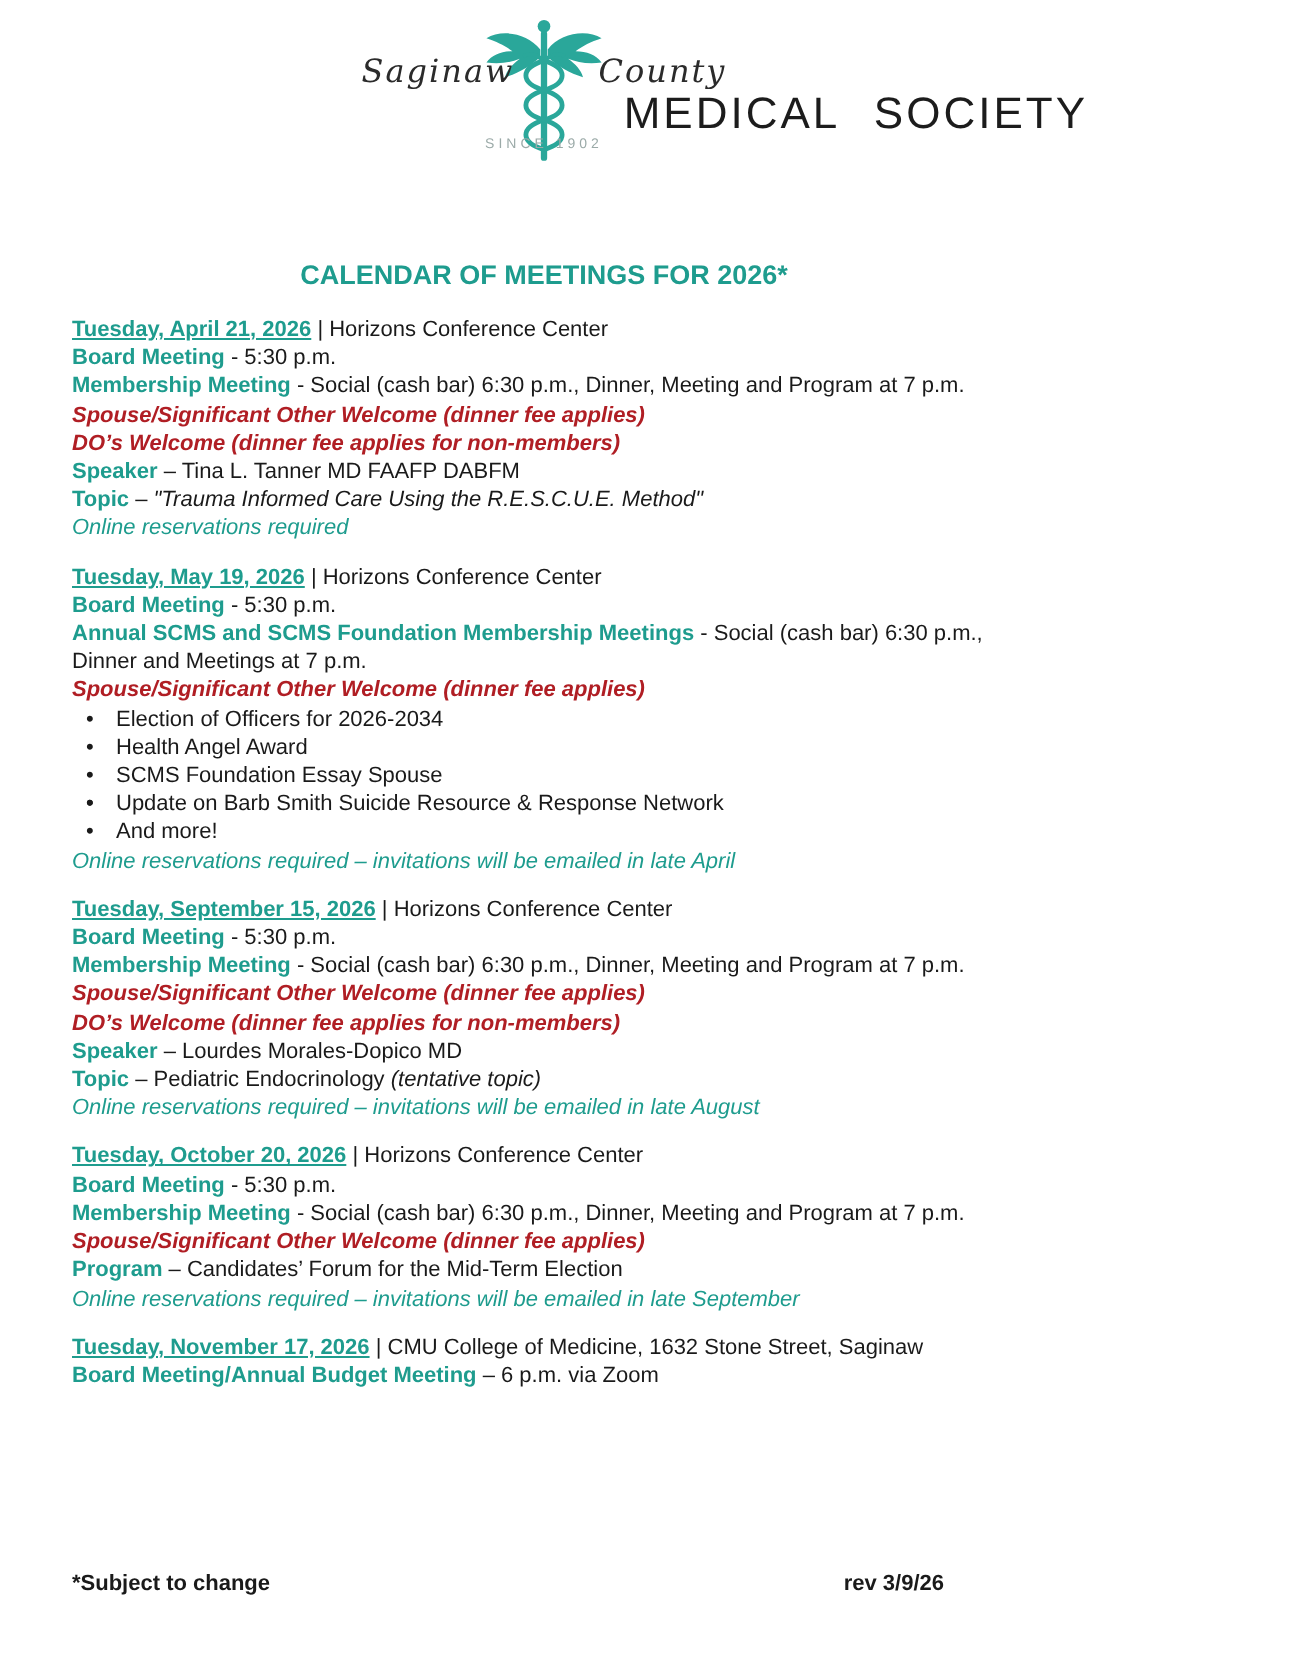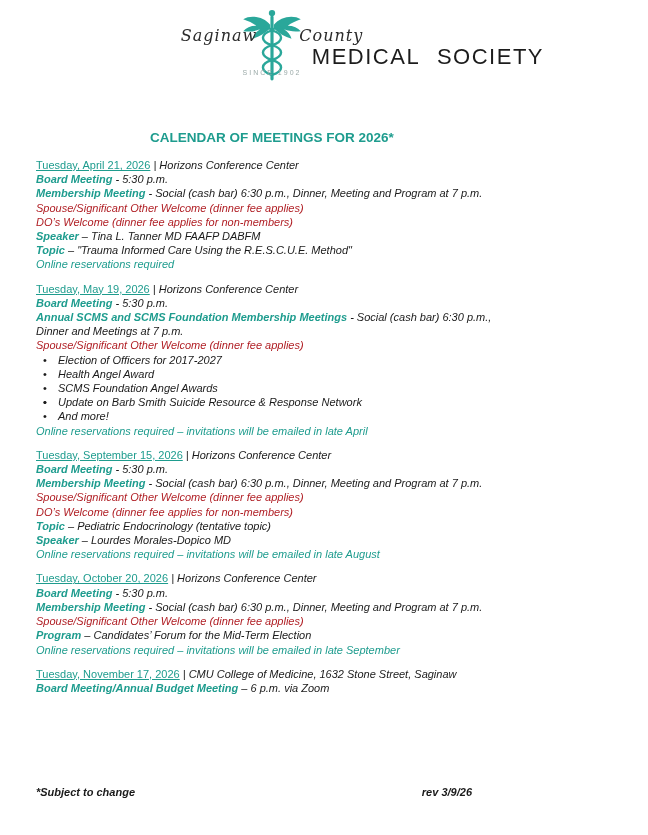--- a/index.html
+++ b/index.html
@@ -42,32 +42,32 @@
     margin:8px 0 13px;
   }
 
   
   .meetings{margin-top:0;}
   .meeting{margin-bottom:10px;}
   .line{font-size:11px;line-height:14.2px;color:var(--text,#1a1a1a);}
   .line.bullet{position:relative;padding-left:22px;}
   .dot{position:absolute;left:7px;top:0;}
 
-  .s-d{color:var(--teal,#1e9c8e);font-weight:normal;text-decoration:underline;}
-  .s-p{color:var(--text,#1a1a1a);font-style:italic;}
-  .s-t{color:var(--teal,#1e9c8e);font-weight:bold;font-style:italic;}
-  .s-r{color:var(--red,#b01e24);font-weight:normal;font-style:italic;}
+  .s-d{color:var(--teal,#1e9c8e);font-weight:bold;text-decoration:underline;}
+  .s-p{color:var(--text,#1a1a1a);}
+  .s-t{color:var(--teal,#1e9c8e);font-weight:bold;}
+  .s-r{color:var(--red,#b01e24);font-weight:bold;font-style:italic;}
   .s-g{color:var(--teal,#1e9c8e);font-weight:normal;font-style:italic;}
   .s-i{color:var(--text,#1a1a1a);font-style:italic;}
 
   
   .footer{
     position:absolute;top:786px;left:36px;right:72px;
     display:flex;justify-content:space-between;
-    font-size:11px;font-style:italic;font-weight:bold;
+    font-size:11px;font-weight:bold;
     color:var(--text,#1a1a1a);
   }
 </style>
 </head>
 <body>
 
 <div class="page">
 
   <div class="logo-box">
     <svg class="caduceus" width="70" height="78" viewBox="0 0 70 84">
@@ -99,36 +99,36 @@
           <div class="line"><span class="s-r">DO’s Welcome (dinner fee applies for non-members)</span></div>
           <div class="line"><span class="s-t">Speaker</span><span class="s-p"> – Tina L. Tanner MD FAAFP DABFM</span></div>
           <div class="line"><span class="s-t">Topic</span><span class="s-p"> – </span><span class="s-i">"Trauma Informed Care Using the R.E.S.C.U.E. Method"</span></div>
           <div class="line"><span class="s-g">Online reservations required</span></div>
         </div>
         <div class="meeting">
           <div class="line"><span class="s-d">Tuesday, May 19, 2026</span><span class="s-p"> | Horizons Conference Center</span></div>
           <div class="line"><span class="s-t">Board Meeting</span><span class="s-p"> - 5:30 p.m.</span></div>
           <div class="line"><span class="s-t">Annual SCMS and SCMS Foundation Membership Meetings</span><span class="s-p"> - Social (cash bar) 6:30 p.m., Dinner and Meetings at 7 p.m.</span></div>
           <div class="line"><span class="s-r">Spouse/Significant Other Welcome (dinner fee applies)</span></div>
-          <div class="line bullet"><span class="dot">•</span><span class="s-p">Election of Officers for 2017-2027</span></div>
+          <div class="line bullet"><span class="dot">•</span><span class="s-p">Election of Officers for 2026-2034</span></div>
           <div class="line bullet"><span class="dot">•</span><span class="s-p">Health Angel Award</span></div>
-          <div class="line bullet"><span class="dot">•</span><span class="s-p">SCMS Foundation Angel Awards</span></div>
+          <div class="line bullet"><span class="dot">•</span><span class="s-p">SCMS Foundation Essay Spouse</span></div>
           <div class="line bullet"><span class="dot">•</span></div>
           <div class="line bullet"><span class="dot">•</span><span class="s-p">Update on Barb Smith Suicide Resource &amp; Response Network</span></div>
           <div class="line bullet"><span class="dot">•</span><span class="s-p">And more!</span></div>
           <div class="line"><span class="s-g">Online reservations required – invitations will be emailed in late April</span></div>
         </div>
         <div class="meeting">
           <div class="line"><span class="s-d">Tuesday, September 15, 2026</span><span class="s-p"> | Horizons Conference Center</span></div>
           <div class="line"><span class="s-t">Board Meeting</span><span class="s-p"> - 5:30 p.m.</span></div>
           <div class="line"><span class="s-t">Membership Meeting</span><span class="s-p"> - Social (cash bar) 6:30 p.m., Dinner, Meeting and Program at 7 p.m.</span></div>
           <div class="line"><span class="s-r">Spouse/Significant Other Welcome (dinner fee applies)</span></div>
           <div class="line"><span class="s-r">DO’s Welcome (dinner fee applies for non-members)</span></div>
+          <div class="line"><span class="s-t">Speaker</span><span class="s-p"> – Lourdes Morales-Dopico MD</span></div>
           <div class="line"><span class="s-t">Topic</span><span class="s-p"> – Pediatric Endocrinology </span><span class="s-i">(tentative topic)</span></div>
-          <div class="line"><span class="s-t">Speaker</span><span class="s-p"> – Lourdes Morales-Dopico MD</span></div>
           <div class="line"><span class="s-g">Online reservations required – invitations will be emailed in late August</span></div>
         </div>
         <div class="meeting">
           <div class="line"><span class="s-d">Tuesday, October 20, 2026</span><span class="s-p"> | Horizons Conference Center</span></div>
           <div class="line"><span class="s-t">Board Meeting</span><span class="s-p"> - 5:30 p.m.</span></div>
           <div class="line"><span class="s-t">Membership Meeting</span><span class="s-p"> - Social (cash bar) 6:30 p.m., Dinner, Meeting and Program at 7 p.m.</span></div>
           <div class="line"><span class="s-r">Spouse/Significant Other Welcome (dinner fee applies)</span></div>
           <div class="line"><span class="s-t">Program</span><span class="s-p"> – Candidates’ Forum for the Mid-Term Election</span></div>
           <div class="line"><span class="s-g">Online reservations required – invitations will be emailed in late September</span></div>
         </div>

